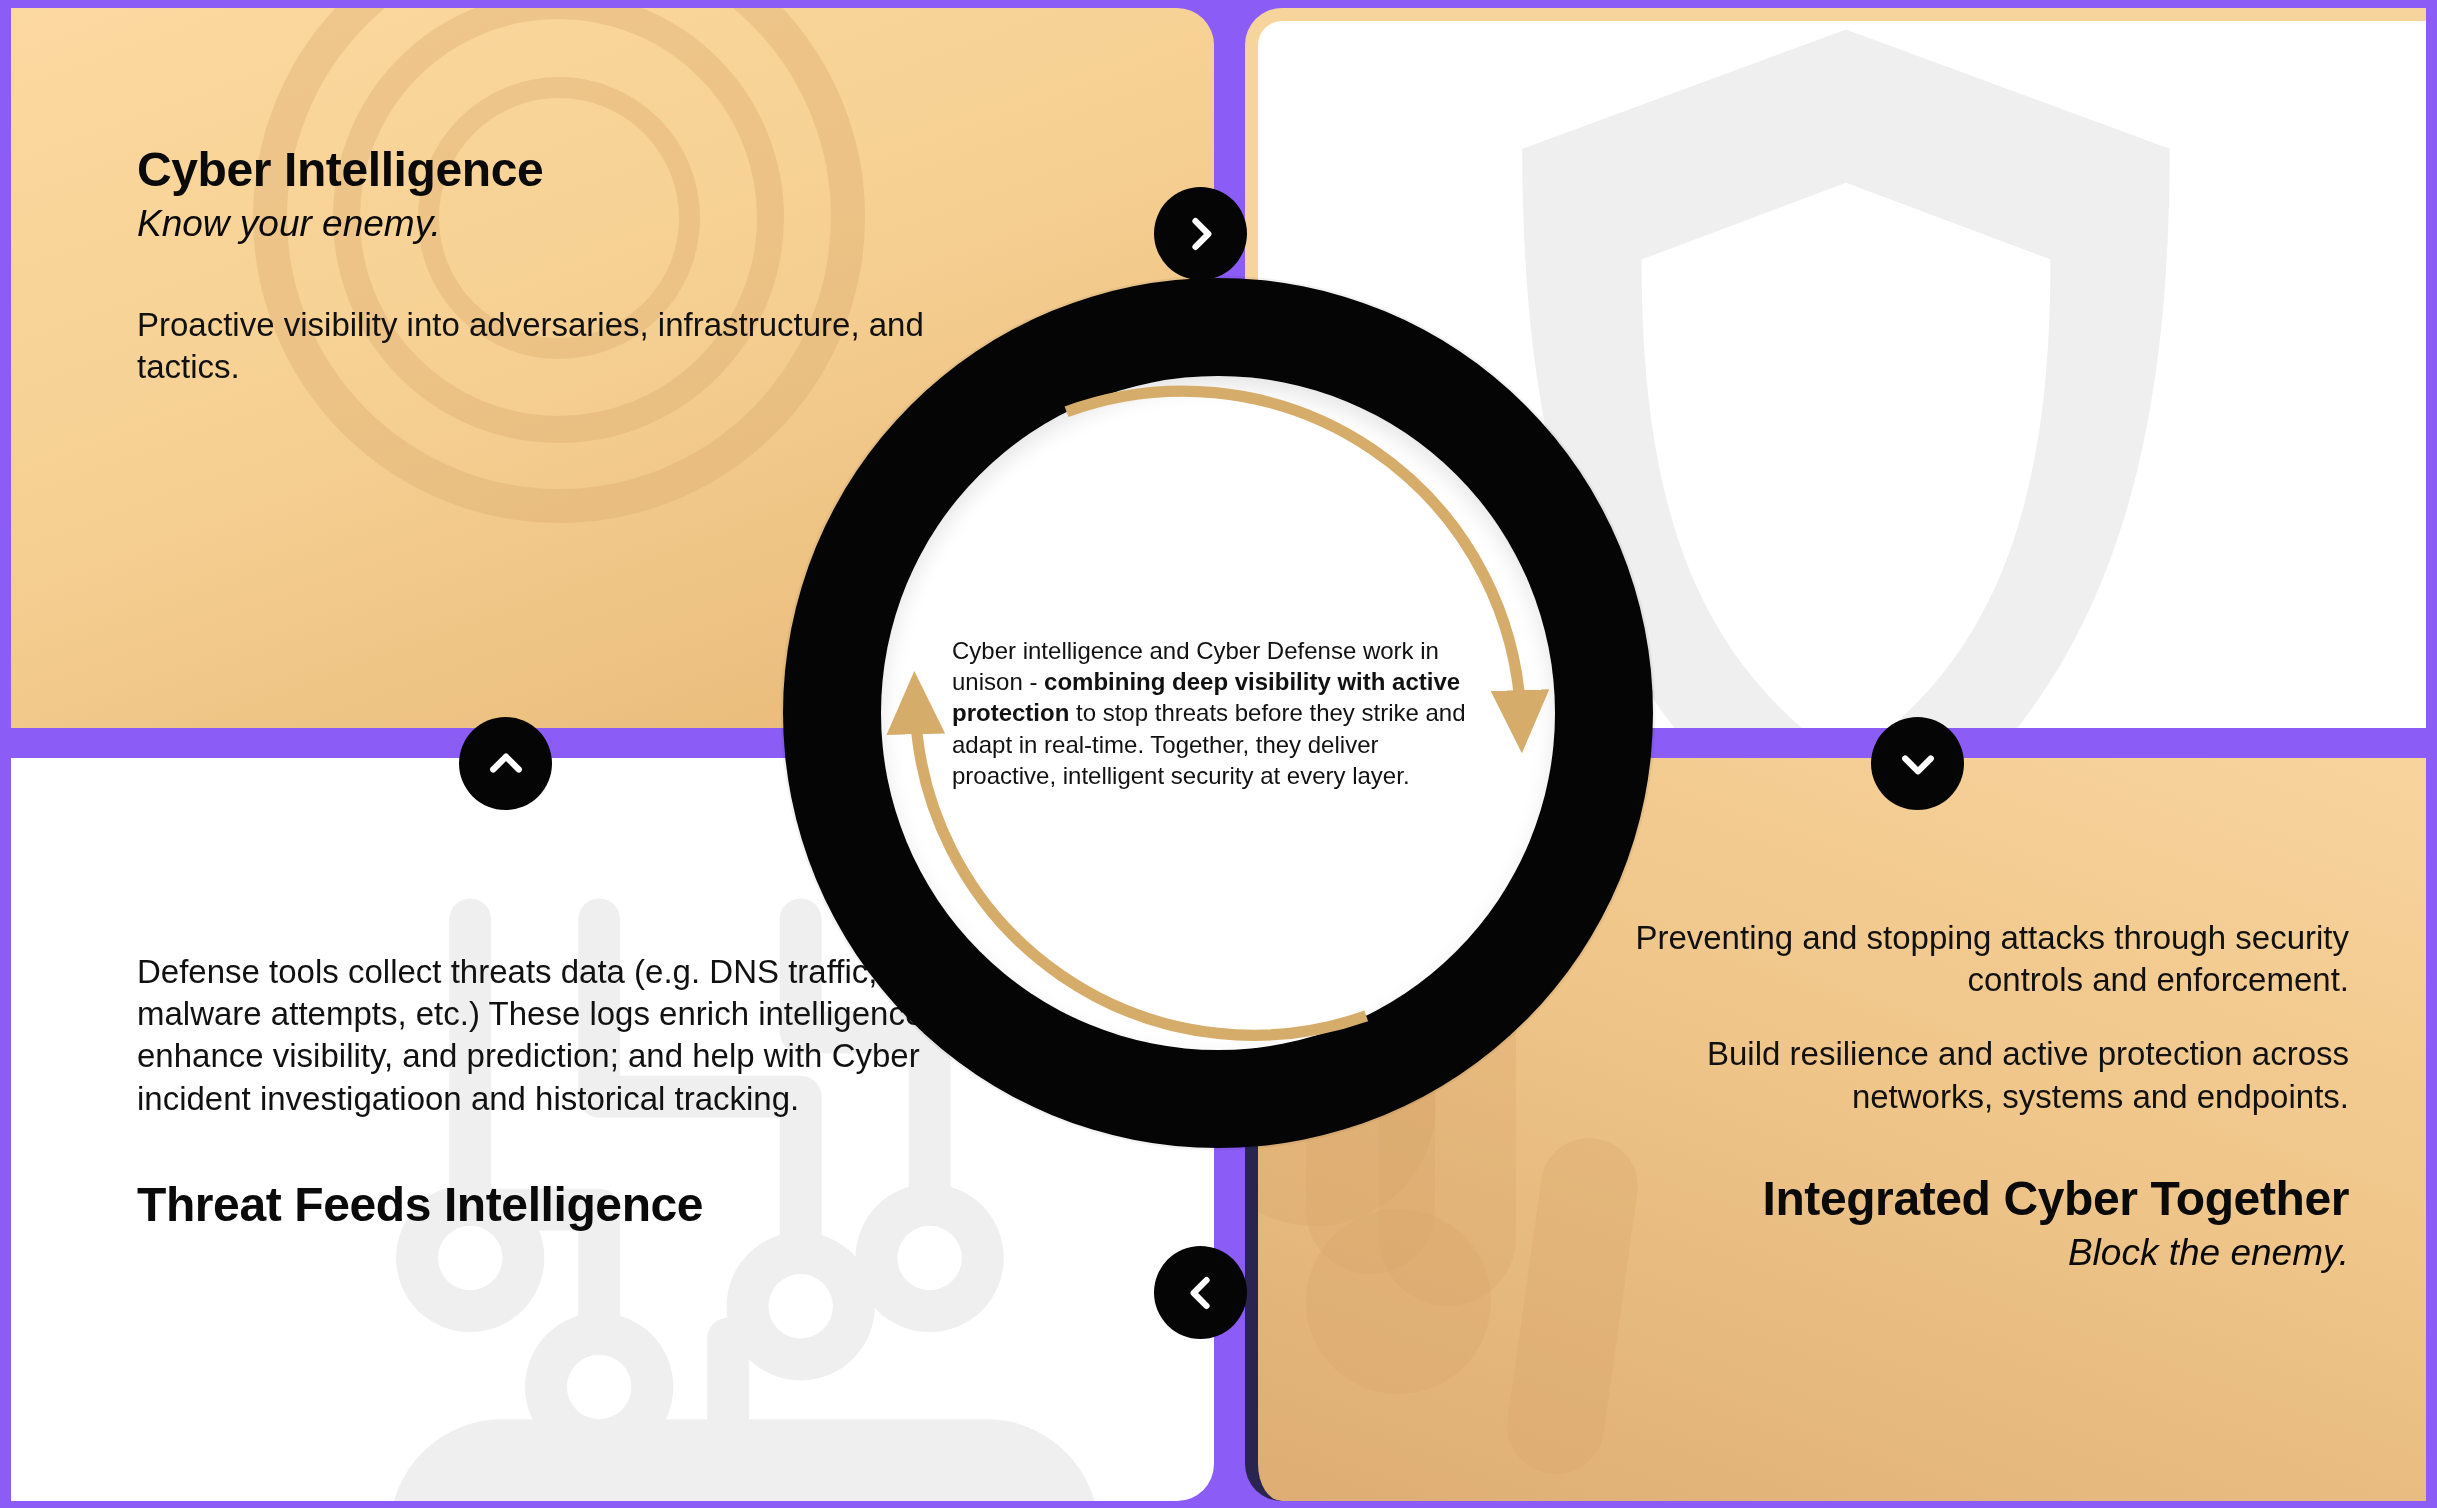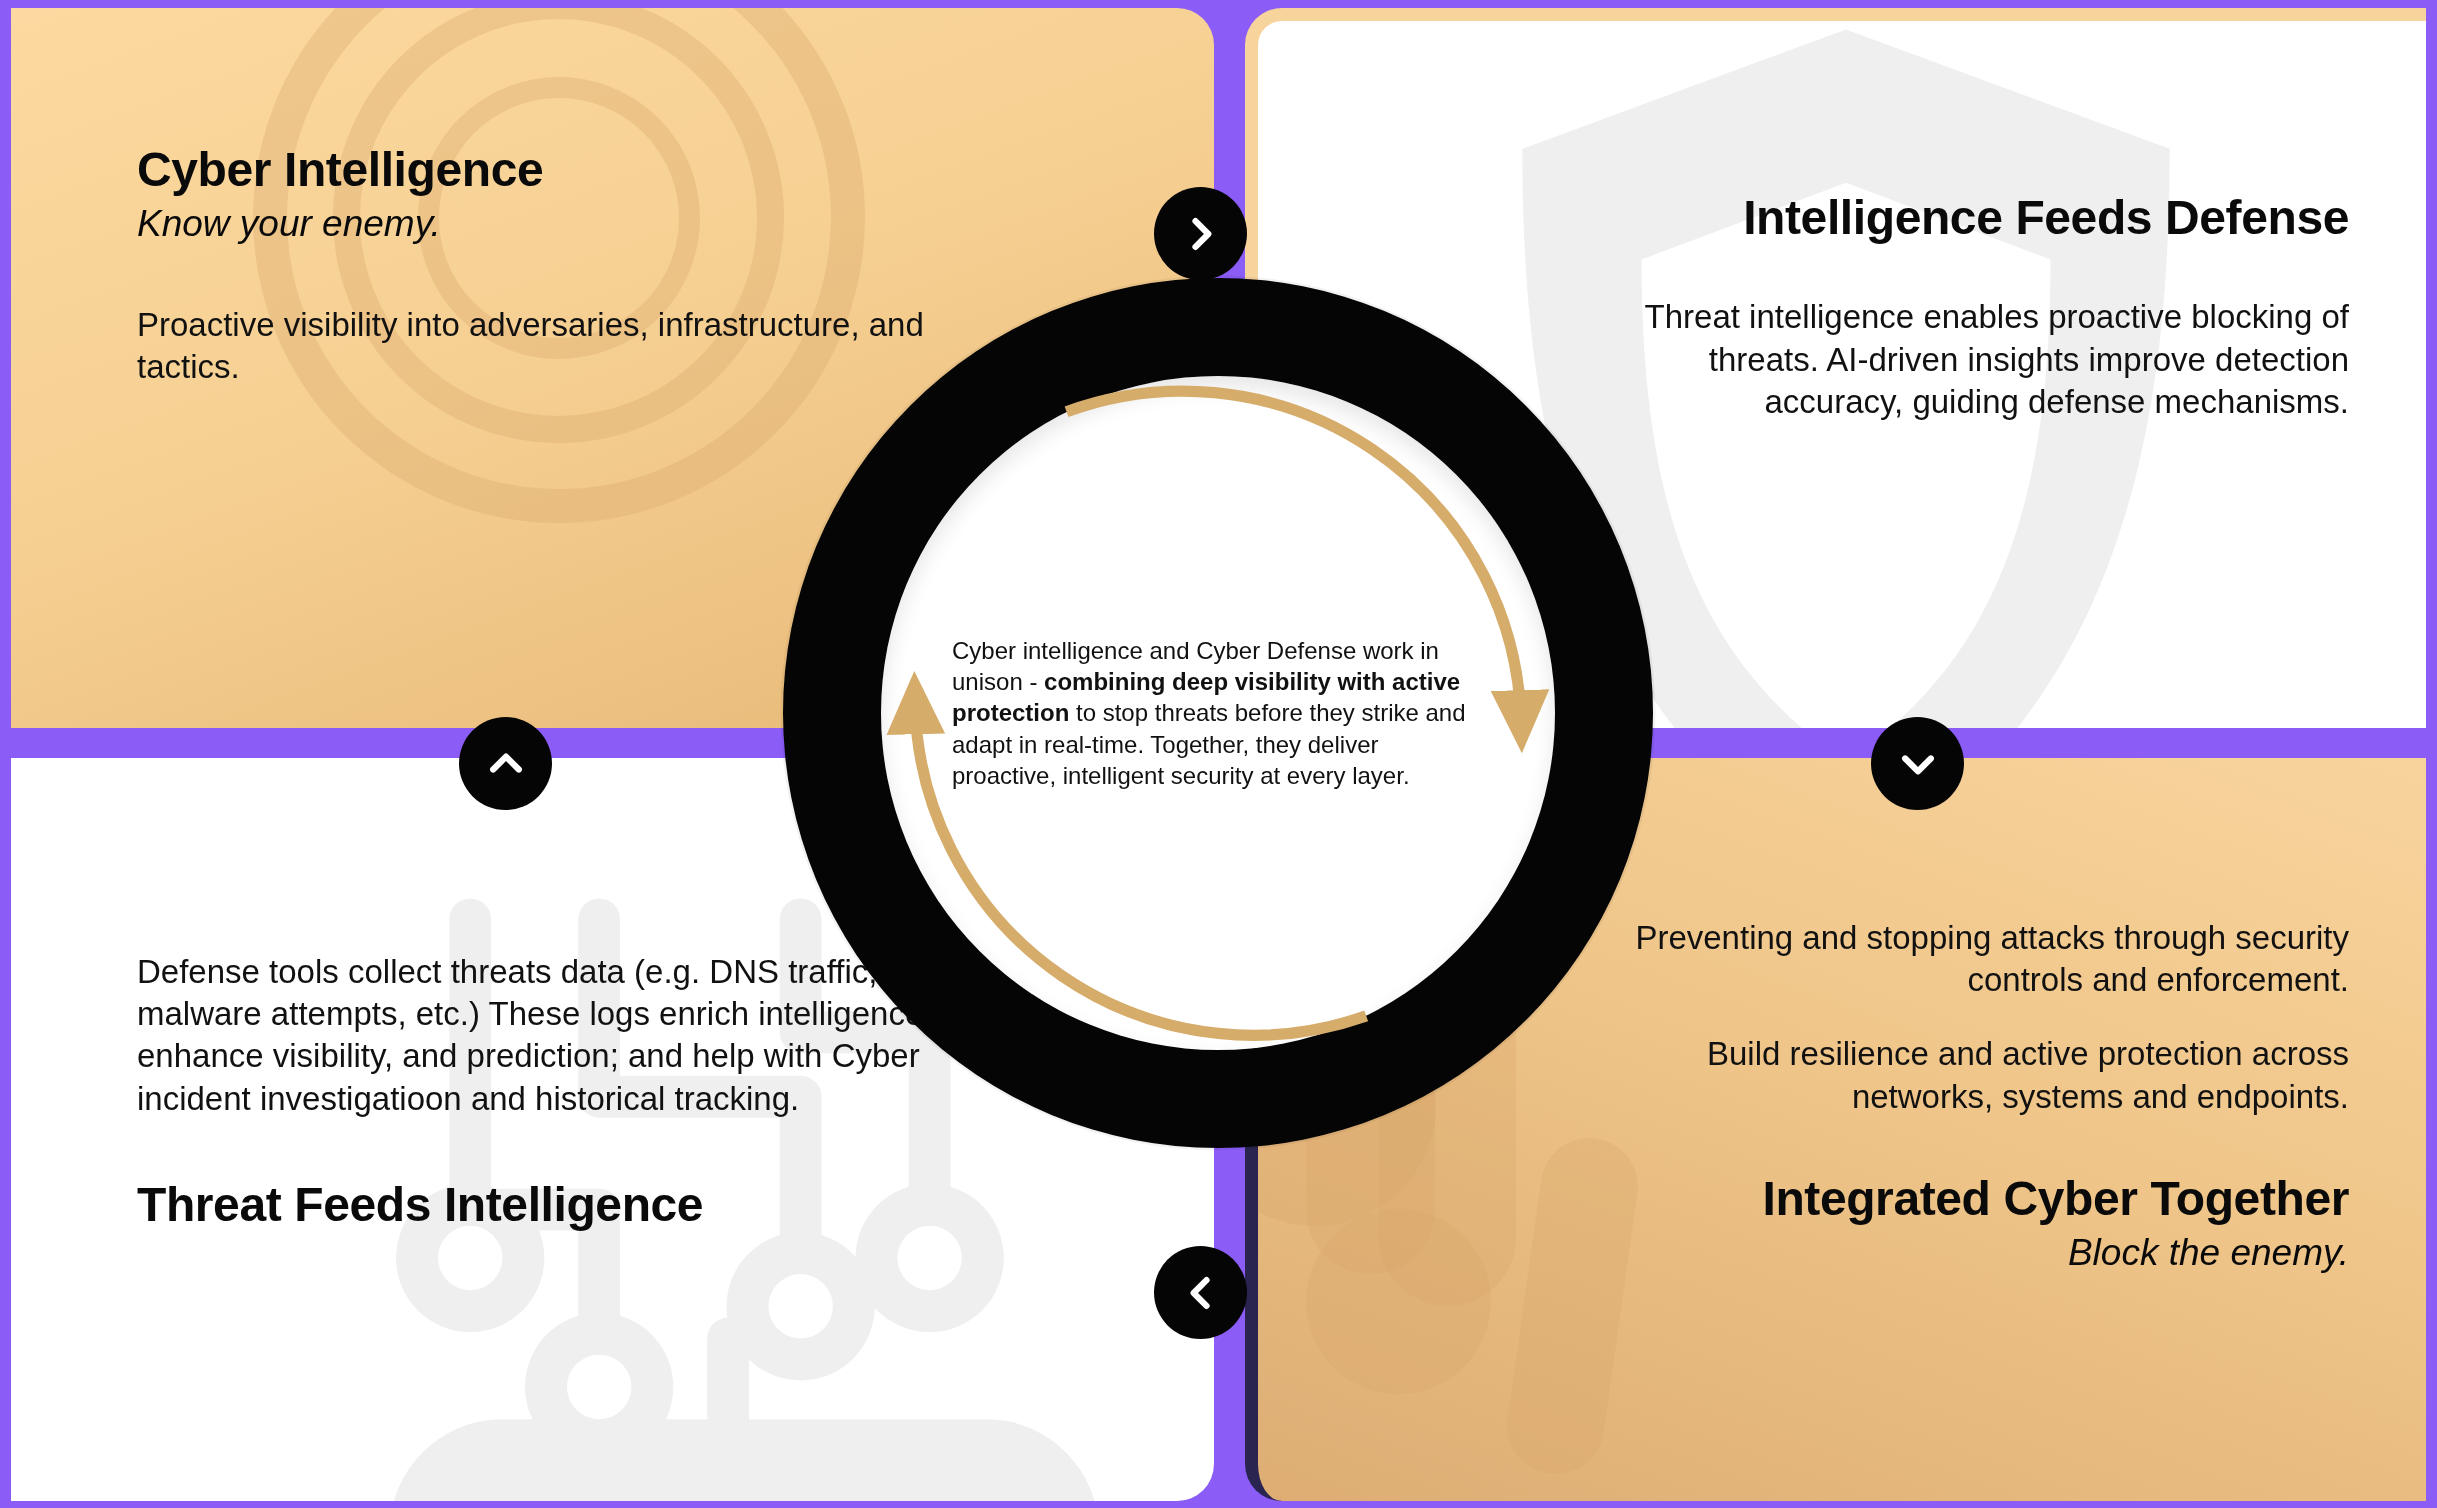--- a/index.html
+++ b/index.html
@@ -177,26 +177,20 @@
     </div>
   </div>
 
   <div class="card" id="card-tr">
     <svg class="wm" width="886" height="967" viewBox="0 0 520 560" style="left:145px; top:-32px;">
       <path d="M260 20 L70 90 C70 300 120 430 260 520 C400 430 450 300 450 90 Z" fill="#EFEFEF"></path>
       <path d="M260 110 L140 155 C140 300 172 390 260 450 C348 390 380 300 380 155 Z" fill="#FFFFFF"></path>
     </svg>
   </div>
 
-  <div id="tr-text">
-    <div class="title">Intelligence Feeds Defense</div>
-    <div class="body-wrap">
-      <div class="body">Threat intelligence enables proactive blocking of threats. AI-driven insights improve detection accuracy, guiding defense mechanisms.</div>
-    </div>
-  </div>
 
   <div class="card" id="card-bl">
     <svg class="wm" width="790" height="806" viewBox="0 0 490 500" style="left:306px; top:-32px;">
       <g fill="none" stroke="#EFEFEF" stroke-width="26" stroke-linecap="round" stroke-linejoin="round">
         <path d="M95 120 L95 300 L175 300 L175 380"></path>
         <path d="M175 120 L175 230 L300 230 L300 330"></path>
         <path d="M300 120 L300 190 L380 190 L380 300"></path>
         <path d="M255 380 L255 430"></path>
       </g>
       <g fill="#EFEFEF">

